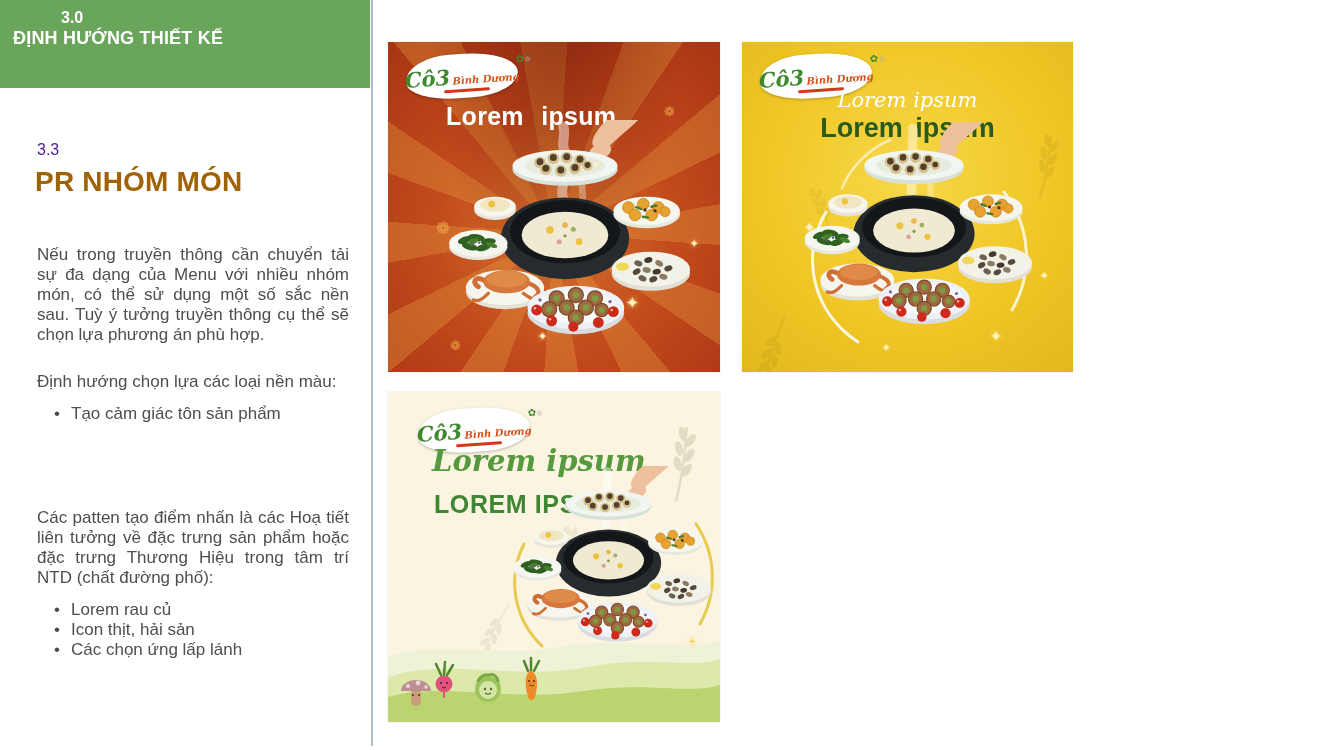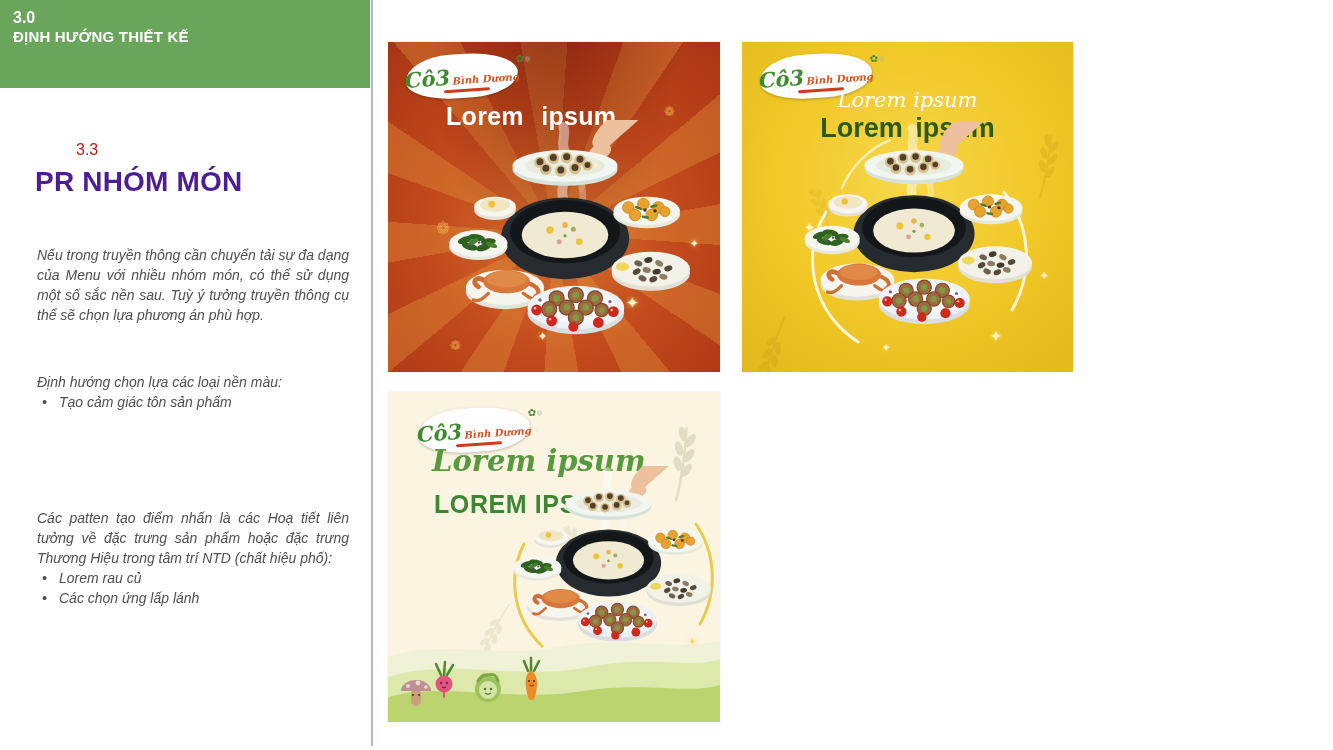--- a/index.html
+++ b/index.html
@@ -5,38 +5,38 @@
   html,body{margin:0;padding:0;background:#fff;}
   .slide{
     position:relative;width:1333px;height:750px;overflow:hidden;background:#ffffff;
     font-family:"Liberation Sans",sans-serif;
   }
   
   .header-block{
     position:absolute;left:0;top:0;width:370px;height:88px;
     background:#69a55b;color:#ffffff;box-sizing:border-box;padding:8px 10px 0 13px;
   }
-  .header-num{font-size:16px;font-weight:bold;line-height:1.25;}
-  .header-line{font-size:15px;font-weight:bold;line-height:1.2;letter-spacing:.2px;}
+  .header-num{font-size:16px;font-weight:bold;line-height:1.25;margin-left:48px;}
+  .header-line{font-size:18px;font-weight:bold;line-height:1.2;letter-spacing:.2px;}
   
   .divider{position:absolute;left:371px;top:0;width:2px;height:746px;background:#a9bfca;}
   
-  .sec-number{position:absolute;left:37px;top:141px;font-size:16px;color:#b91c1c;margin-left:39px;}
+  .sec-number{position:absolute;left:37px;top:141px;font-size:16px;color:#4c1d95;}
   .sec-title{
     position:absolute;left:35px;top:165px;width:320px;
-    font-size:28px;font-weight:bold;color:#4c1d95;line-height:1.22;letter-spacing:.2px;
+    font-size:28px;font-weight:bold;color:#a16207;line-height:1.22;letter-spacing:.2px;
   }
   .para{
-    position:absolute;color:#4e4e4e;font-size:14px;line-height:20px;
-    text-align:justify;width:312px;left:37px;font-style:italic;
+    position:absolute;color:#4e4e4e;font-size:17px;line-height:20px;
+    text-align:justify;width:312px;left:37px;
   }
   .para-1{top:245px;}
   .block-2{top:372px;}
   .block-3{top:508px;}
-  .bullet-list{margin:0;padding:0;list-style:none;}
+  .bullet-list{margin:12px;padding:0;list-style:none;}
   .bullet-list li{position:relative;padding-left:22px;text-align:justify;}
   .bullet-list li::before{content:"\2022";position:absolute;left:5px;color:#4e4e4e;}
   
   .poster{position:absolute;width:332px;height:330px;overflow:hidden;box-shadow:0 0 0 1px rgba(0,0,0,.04);}
   .poster-red{left:388px;top:42px;
     background:
       radial-gradient(ellipse at 50% -12%, rgba(90,10,5,.45), rgba(90,10,5,0) 55%),
       repeating-conic-gradient(from 4deg at 50% 58%, rgba(228,152,62,0) 0deg 16deg, rgba(228,152,62,.36) 16deg 30deg),
       radial-gradient(circle at 50% 58%, #d5732f 0%, #c24a1c 48%, #a83413 100%);
   }
@@ -254,23 +254,24 @@
   <div class="para para-1">Nếu trong truyền thông cần chuyển tải sự đa dạng của Menu với nhiều nhóm món, có thể sử dụng một số sắc nền sau. Tuỳ ý tưởng truyền thông cụ thể sẽ chọn lựa phương án phù hợp.</div>
 
   <div class="para block-2">
     <div>Định hướng chọn lựa các loại nền màu:</div>
     <ul class="bullet-list">
       <li>Tạo cảm giác tôn sản phẩm</li>
     </ul>
   </div>
 
   <div class="para block-3">
-    <div>Các patten tạo điểm nhấn là các Hoạ tiết liên tưởng về đặc trưng sản phẩm hoặc đặc trưng Thương Hiệu trong tâm trí NTD (chất hiệu phố):</div>
+    <div>Các patten tạo điểm nhấn là các Hoạ tiết liên tưởng về đặc trưng sản phẩm hoặc đặc trưng Thương Hiệu trong tâm trí NTD (chất đường phố):</div>
     <ul class="bullet-list">
       <li>Lorem rau củ</li>
+      <li>Icon thịt, hải sản</li>
       <li>Các chọn ứng lấp lánh</li>
     </ul>
   </div>
 
   <div class="poster poster-red">
     <div class="logo">
       <div class="logo-inner">
         <span class="logo-brand">Cô3</span><span class="logo-suffix">Bình Dương</span>
         <span class="logo-clover">✿</span>
         <span class="logo-reg">®</span>

